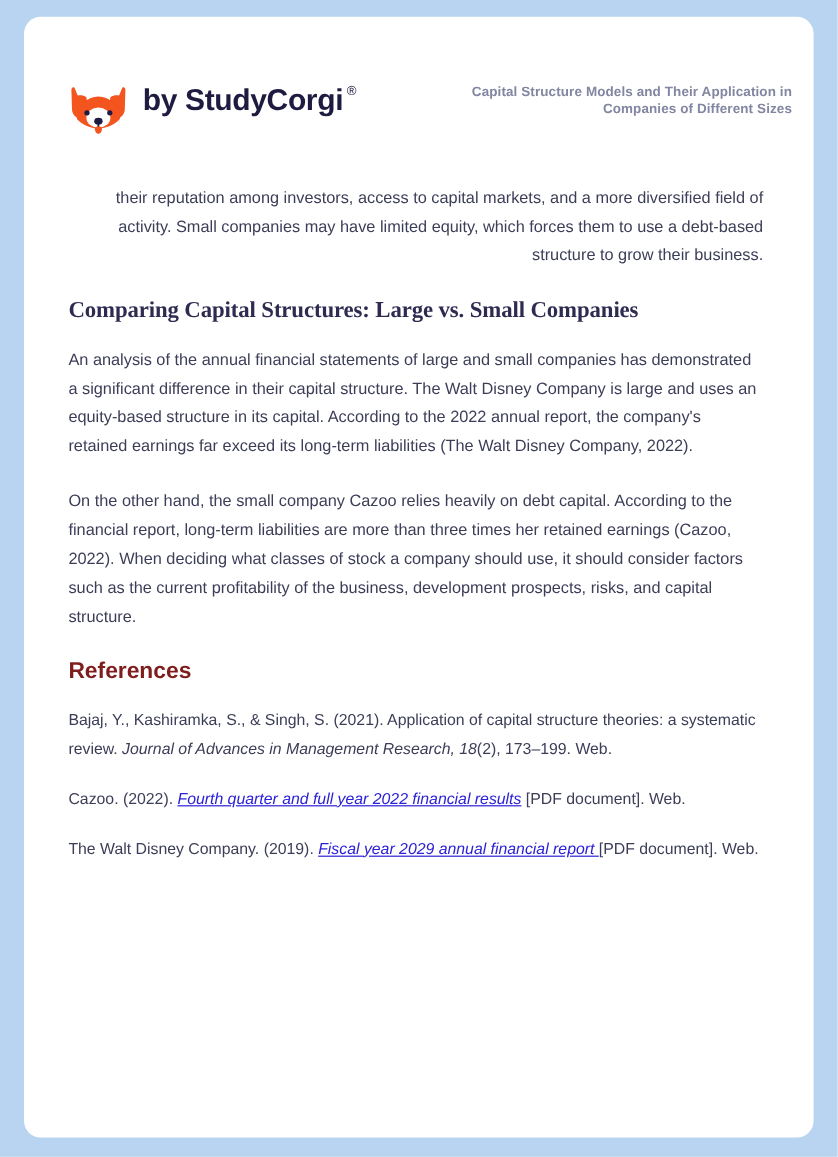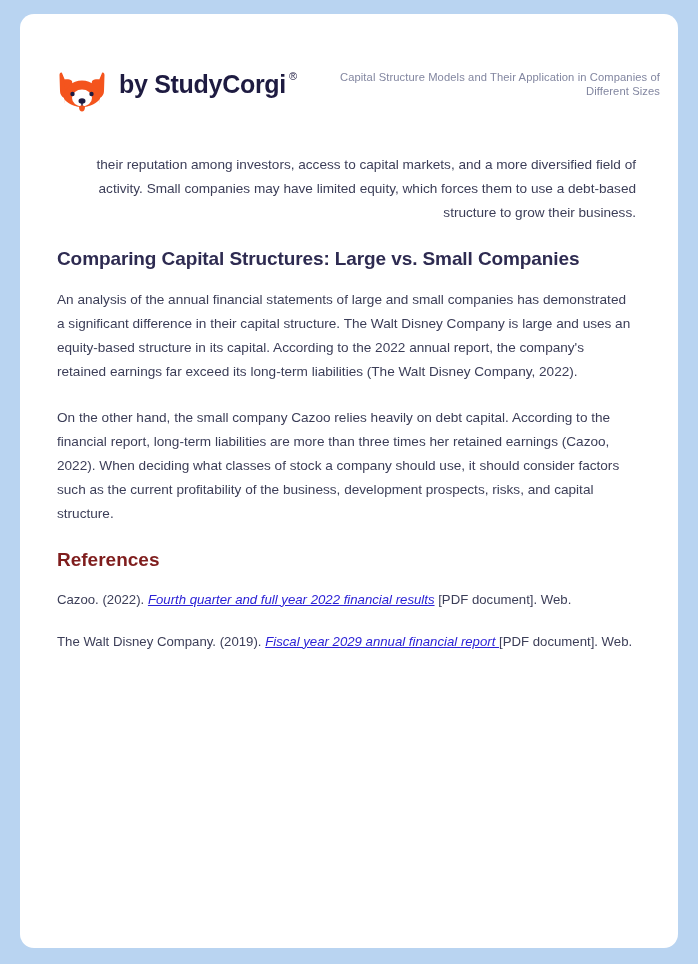--- a/index.html
+++ b/index.html
@@ -64,21 +64,21 @@
   }
   .header-meta {
     flex: 0 1 auto;
     text-align: right;
     max-width: 330px;
     padding-top: 4px;
   }
   .header-title {
     color: #8286a0;
     font-size: 11.2px;
-    font-weight: normal;
+    font-weight: bold;
     line-height: 1.28;
     letter-spacing: 0.1px;
     margin: 0 0 5px 0;
   }
   .header-url {
     color: #9ea2b6;
     font-size: 10.4px;
     line-height: 1.3;
     margin: 0;
     word-break: break-word;
@@ -100,20 +100,21 @@
     margin-top: 31px;
     text-align: right;
   }
   h2.section-heading {
     color: #2e2b51;
     font-size: 19px;
     font-weight: bold;
     line-height: 1.25;
     letter-spacing: -0.1px;
     margin: 20px 0 17px 0;
+    font-family: Liberation Serif, serif;
   }
   h2.references-heading {
     color: #7f1d1d;
     font-size: 19px;
     font-weight: bold;
     line-height: 1.25;
     margin: 21px 0 16px 0;
   }
   .ref {
     color: #3c3e58;
@@ -169,20 +170,23 @@
     <h2 class="section-heading">Comparing Capital Structures: Large vs. Small Companies</h2>
 
     <p class="para">An analysis of the annual financial statements of large and small companies has demonstrated a significant difference in their capital structure. The Walt Disney Company is large and uses an equity-based structure in its capital. According to the 2022 annual report, the company's retained earnings far exceed its long-term liabilities (The Walt Disney Company, 2022).</p>
 
     <p class="para">On the other hand, the small company Cazoo relies heavily on debt capital. According to the financial report, long-term liabilities are more than three times her retained earnings (Cazoo, 2022). When deciding what classes of stock a company should use, it should consider factors such as the current profitability of the business, development prospects, risks, and capital structure.</p>
 
     <h2 class="references-heading">References</h2>
 
     <div>
       <p class="ref">
+        <span>Bajaj, Y., Kashiramka, S., &amp; Singh, S. (2021). Application of capital structure theories: a systematic review. </span><em>Journal of Advances in Management Research, 18</em><a class="ref-link" href="#"></a><span>(2), 173–199. Web.</span>
+      </p>
+      <p class="ref">
         <span>Cazoo. (2022). </span><em></em><a class="ref-link" href="#">Fourth quarter and full year 2022 financial results</a><span> [PDF document]. Web.</span>
       </p>
       <p class="ref">
         <span>The Walt Disney Company. (2019). </span><em></em><a class="ref-link" href="#">Fiscal year 2029 annual financial report </a><span>[PDF document]. Web.</span>
       </p>
     </div>
 
   </div>
 
 </div>

